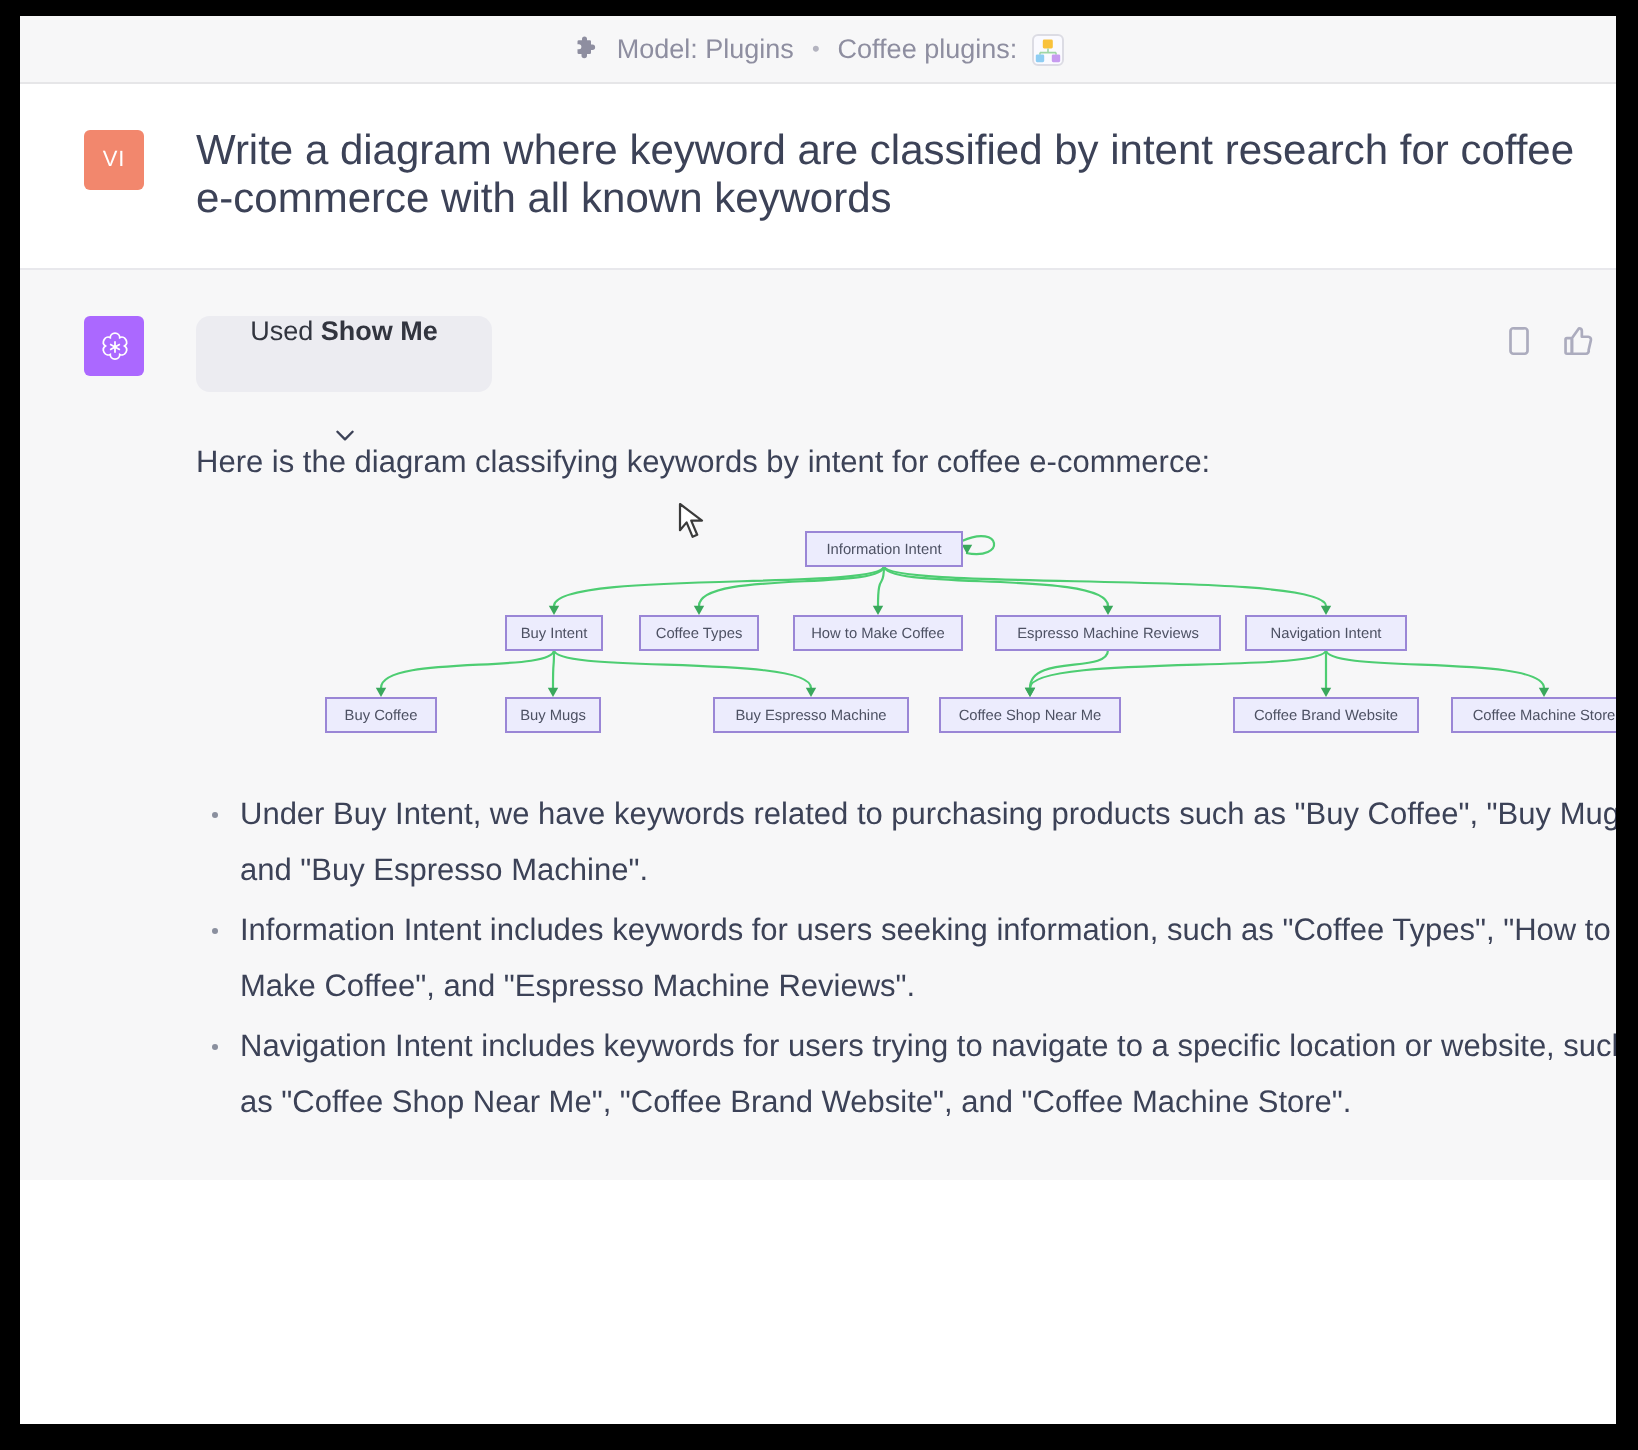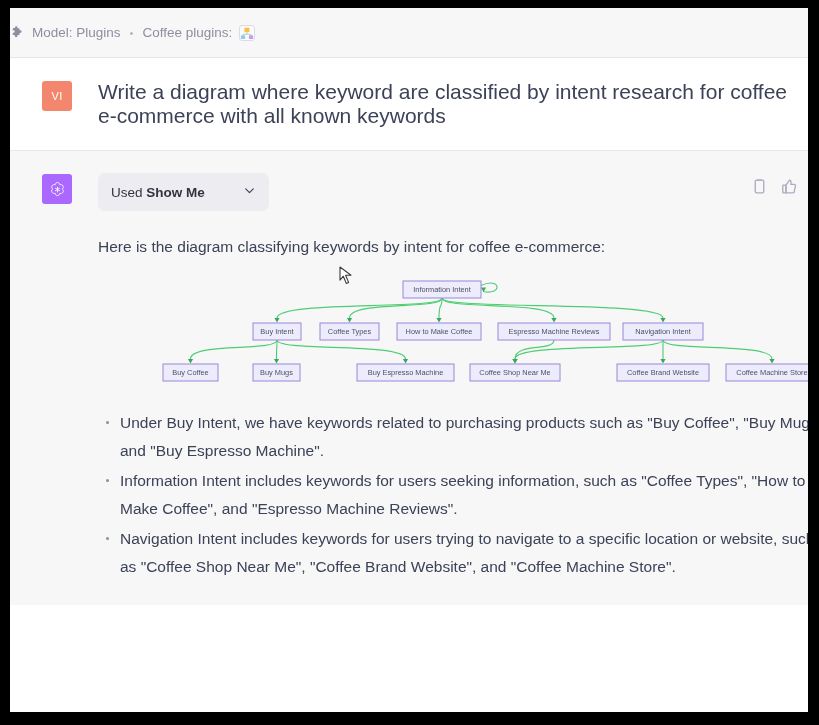--- a/index.html
+++ b/index.html
@@ -17,26 +17,26 @@
     left: 10px;
     top: 8px;
     width: 798px;
     height: 704px;
     background: #ffffff;
     overflow: hidden;
   }
 
   
   .header {
-    height: 50px;
+    height: 34px;
     background: #f7f7f8;
     border-bottom: 1px solid #e6e6e8;
     display: flex;
     align-items: center;
-    justify-content: flex-start;
+    justify-content: center;
     gap: 7px;
     font-size: 13.5px;
     color: #8e8ea0;
   }
   .header .lbl { color: #8e8ea0; }
   .header .dot { font-size: 11px; color: #b4b4c0; margin: 0 2px; }
   .puzzle-icon { width: 15px; height: 15px; display: block; }
   .plugin-badge {
     width: 16px; height: 16px;
     border: 1px solid #dcdce4;
@@ -93,20 +93,21 @@
     justify-content: space-between;
     min-width: 148px;
     height: 38px;
     padding: 0 13px;
     background: #ececf1;
     border-radius: 7px;
     font-size: 13.5px;
     color: #32353f;
     cursor: pointer;
     gap: 38px;
+    flex-direction: column;
   }
   .used-pill .strong { font-weight: bold; }
   .chev { width: 13px; height: 13px; flex: 0 0 auto; }
 
   .para {
     font-size: 15.5px;
     line-height: 28px;
     color: #3c4257;
     margin-top: 22px;
   }

